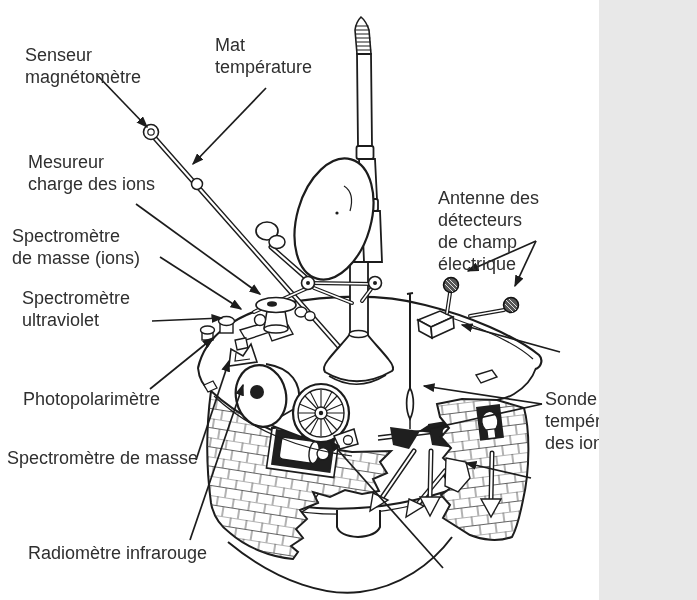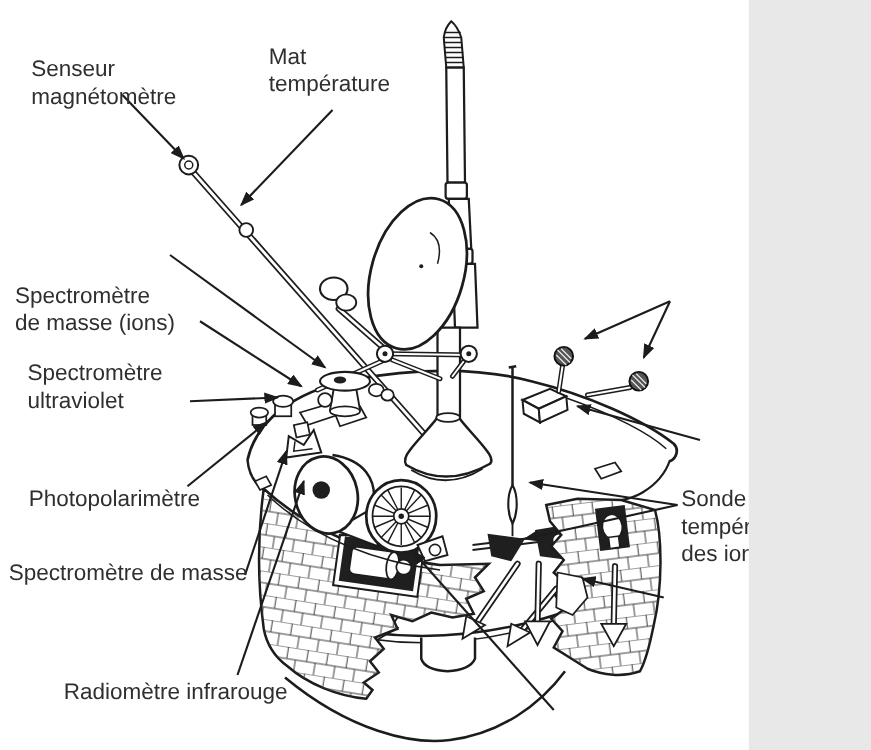--- a/index.html
+++ b/index.html
@@ -254,24 +254,28 @@
     <path class="arrow" d="M542,404 L420,431" marker-end="url(#ah)"></path>
     <path class="arrow" d="M531,478 L466,463" marker-end="url(#ah)"></path>
     <path class="arrow" d="M443,568 L330,441" marker-end="url(#ah)"></path>
   </g>
 </svg>
 
 <div class="lbl" style="left:25px;top:44px">Senseur
 magnétomètre</div>
 <div class="lbl" style="left:215px;top:34px">Mat
 température</div>
+<div class="lbl" style="left:28px;top:151px">Mesureur
+charge des ions</div>
 <div class="lbl" style="left:12px;top:225px">Spectromètre
 de masse (ions)</div>
 <div class="lbl" style="left:22px;top:287px">Spectromètre
 ultraviolet</div>
 <div class="lbl" style="left:23px;top:388px">Photopolarimètre</div>
 <div class="lbl" style="left:7px;top:447px">Spectromètre de masse</div>
-<div class="lbl" style="left:51px;top:542px">Radiomètre infrarouge</div>
+<div class="lbl" style="left:28px;top:542px">Radiomètre infrarouge</div>
+<div class="lbl" style="left:438px;top:187px">Antenne des détecteurs
+de champ électrique</div>
 <div class="lbl" style="left:545px;top:388px">Sonde
 température
 des ions</div>
 
 </div>
 
 </body></html>

